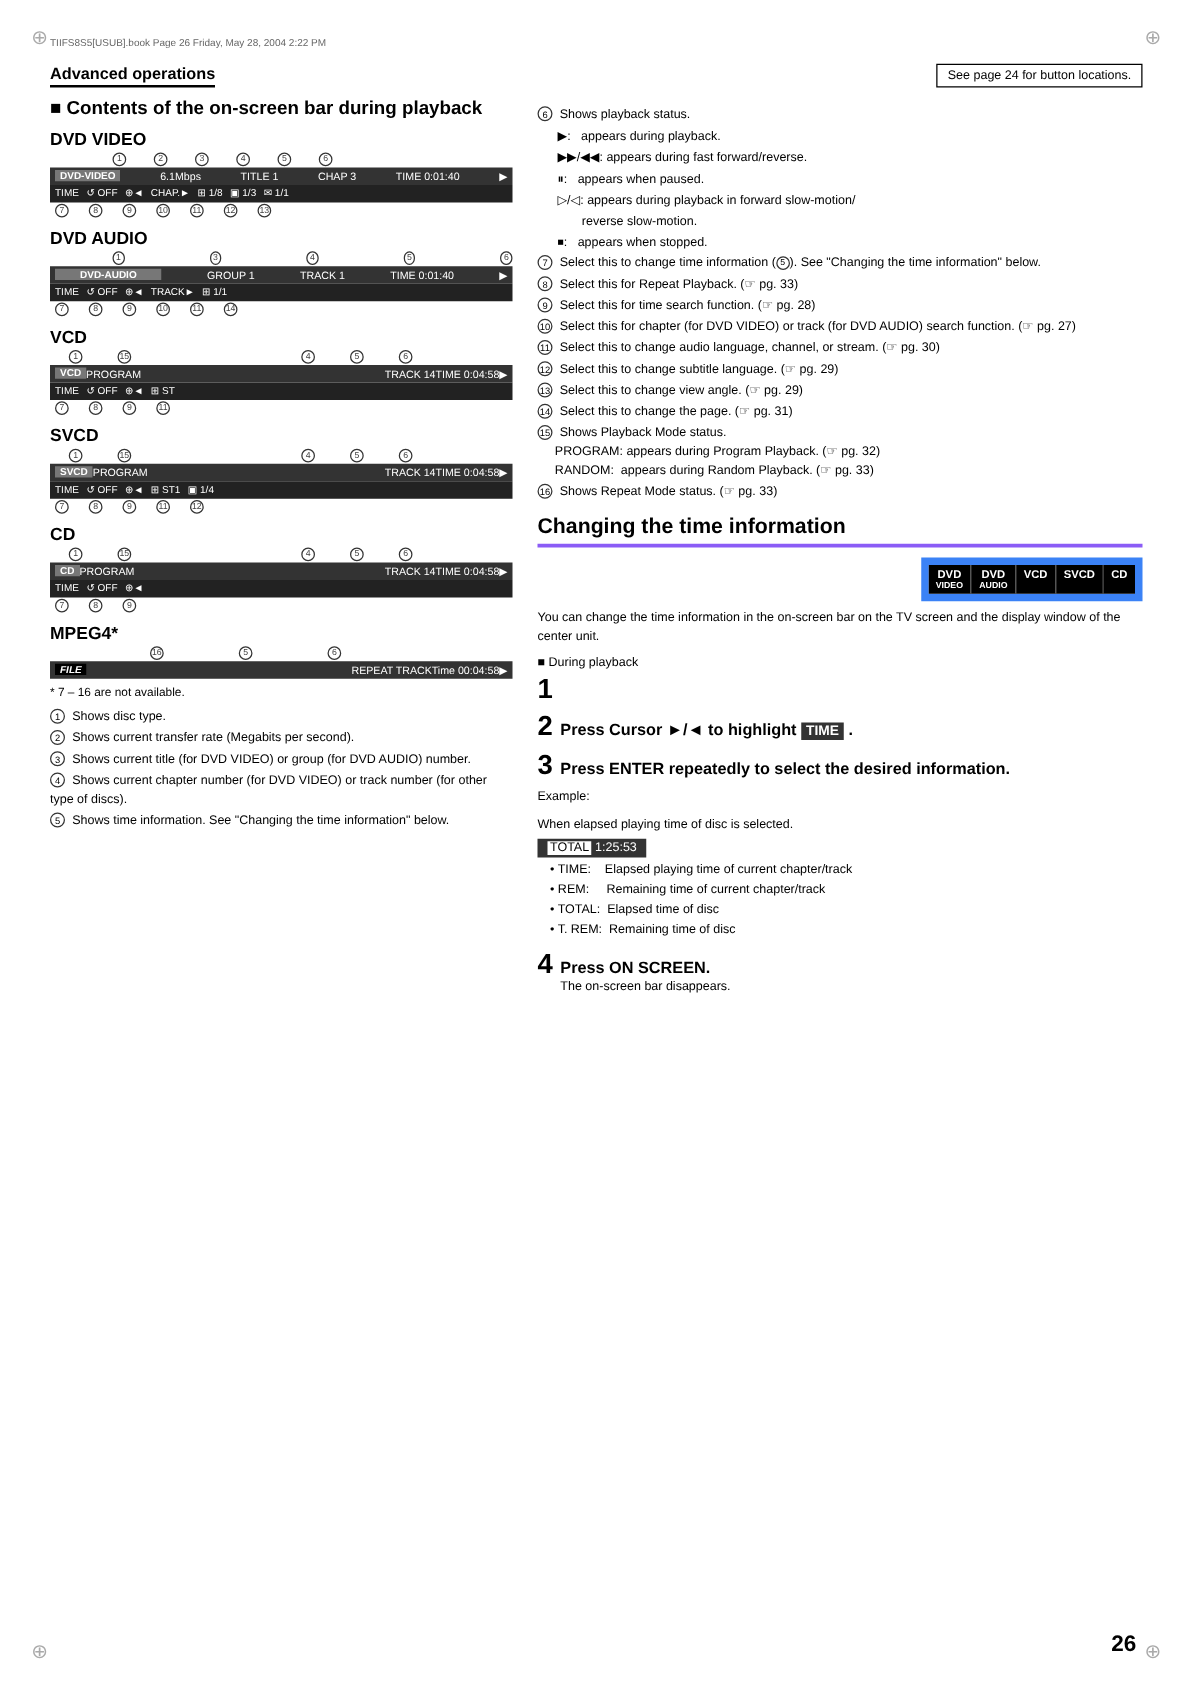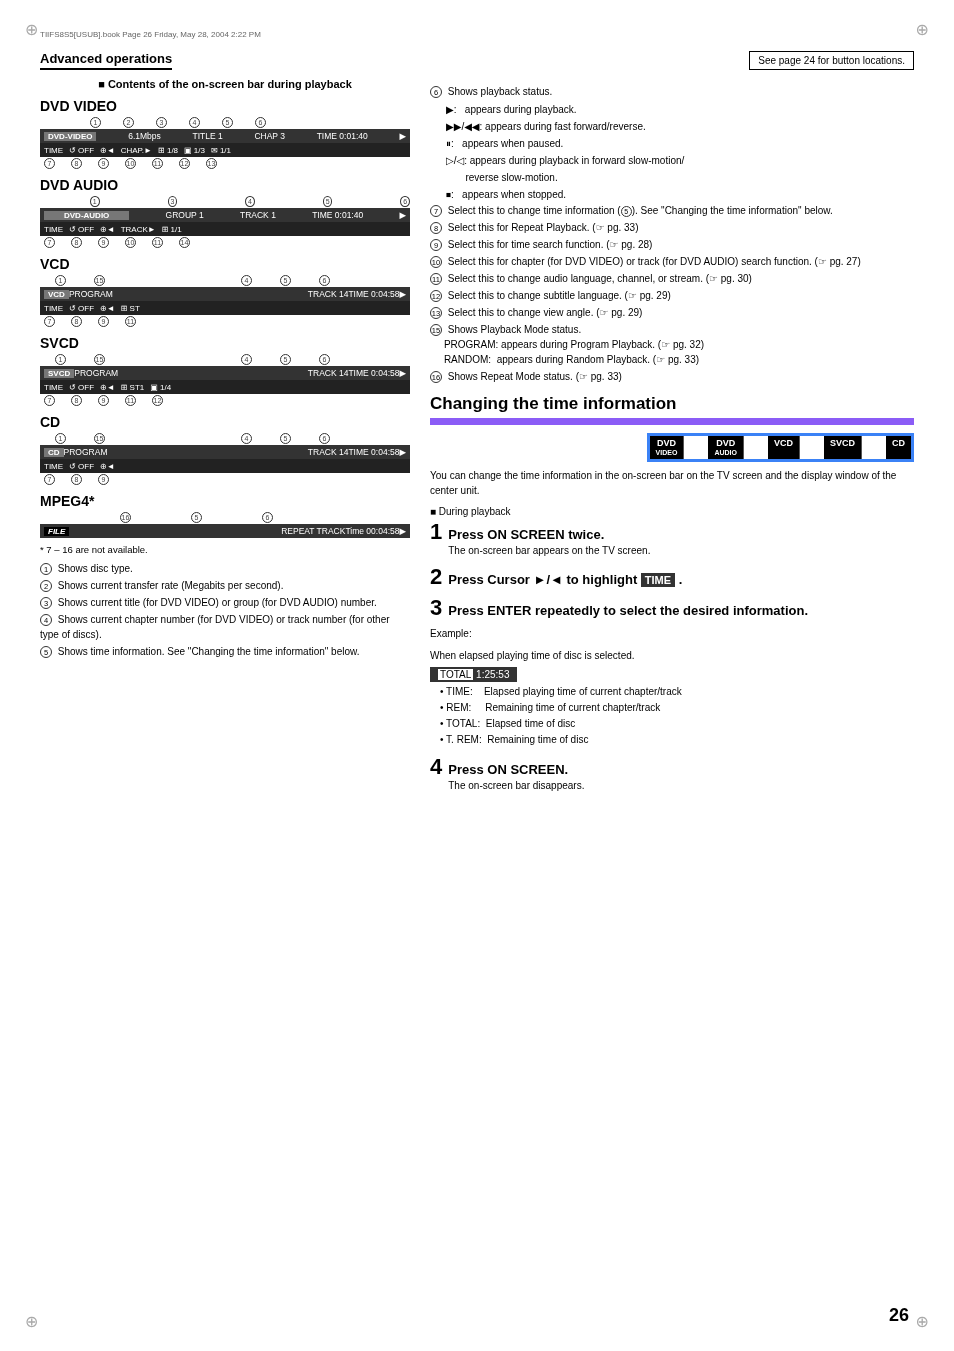--- a/index.html
+++ b/index.html
@@ -50,47 +50,46 @@
       flex: 1;
     }
     
     .sub-section-label {
       font-size: 14px;
       font-weight: bold;
       margin-top: 8px;
       margin-bottom: 3px;
     }
     .contents-heading {
-      font-size: 11px;
+      font-size: 15px;
       font-weight: bold;
       margin-bottom: 6px;
-      text-align: center;
     }
     .contents-heading::before {
       content: "■ ";
     }
     .bar-row {
       display: flex;
-      align-items: center;
+      align-items: flex-start;
       padding: 1px 3px;
       background: #222;
       color: #fff;
       font-size: 8.5px;
       min-height: 14px;
     }
     
     .footnote-section {
       margin-top: 6px;
       font-size: 9.5px;
     }
     
     .section-heading-large {
       font-size: 17px;
       font-weight: bold;
-      border-bottom: 7px solid #8b5cf6;
+      border-bottom: 3px solid #8b5cf6;
       padding-bottom: 4px;
       margin-bottom: 8px;
       margin-top: 10px;
     }
     .disc-badge {
       background: #000;
       color: #fff;
       padding: 2px 6px;
       font-size: 9px;
       font-weight: bold;
@@ -438,47 +437,44 @@
           <div><span style="font-size:10px;">▷/◁</span>: appears during playback in forward slow-motion/<br>&nbsp;&nbsp;&nbsp;&nbsp;&nbsp;&nbsp;&nbsp;reverse slow-motion.</div>
           <div><span style="font-size:10px;">⏹</span>:&nbsp;&nbsp; appears when stopped.</div>
         </div>
         <div class="rlist"><span class="rlist-num">7</span> Select this to change time information (<span class="cn">5</span>). See "Changing the time information" below.</div>
         <div class="rlist"><span class="rlist-num">8</span> Select this for Repeat Playback. (☞ pg. 33)</div>
         <div class="rlist"><span class="rlist-num">9</span> Select this for time search function. (☞ pg. 28)</div>
         <div class="rlist"><span class="rlist-num">10</span> Select this for chapter (for DVD VIDEO) or track (for DVD AUDIO) search function. (☞ pg. 27)</div>
         <div class="rlist"><span class="rlist-num">11</span> Select this to change audio language, channel, or stream. (☞ pg. 30)</div>
         <div class="rlist"><span class="rlist-num">12</span> Select this to change subtitle language. (☞ pg. 29)</div>
         <div class="rlist"><span class="rlist-num">13</span> Select this to change view angle. (☞ pg. 29)</div>
+        <div class="rlist"><span class="rlist-num">14</span> Select this to change the page. (☞ pg. 31)</div>
         <div class="rlist"><span class="rlist-num">15</span> Shows Playback Mode status.<br>&nbsp;&nbsp;&nbsp;&nbsp;&nbsp;PROGRAM: appears during Program Playback. (☞ pg. 32)<br>&nbsp;&nbsp;&nbsp;&nbsp;&nbsp;RANDOM:&nbsp; appears during Random Playback. (☞ pg. 33)</div>
         <div class="rlist"><span class="rlist-num">16</span> Shows Repeat Mode status. (☞ pg. 33)</div>
       </div>
 
       <div class="section-heading-large">Changing the time information</div>
 
       <div style="display:flex; justify-content:flex-end; margin-bottom:6px;">
-        <div style="display:flex; border:3px solid #3b82f6;gap:24px;">
+        <div style="display:flex; border:6px solid #3b82f6;">
           <div class="disc-badge">DVD<span class="sub">VIDEO</span></div>
           <div class="disc-badge">DVD<span class="sub">AUDIO</span></div>
           <div class="disc-badge">VCD<span class="sub">&nbsp;</span></div>
           <div class="disc-badge">SVCD<span class="sub">&nbsp;</span></div>
           <div class="disc-badge" style="border-right:none;">CD<span class="sub">&nbsp;</span></div>
         </div>
       </div>
 
       <div class="intro-text">You can change the time information in the on-screen bar on the TV screen and the display window of the center unit.</div>
 
       <div class="during-playback">During playback</div>
 
       <div class="step-block">
         <div style="display:flex; align-items:baseline;">
           <span class="step-num">1</span>
-          <div class="step-content">
-            <div class="step-title">Press ON SCREEN twice.</div>
-            <div class="step-desc">The on-screen bar appears on the TV screen.</div>
-          </div>
         </div>
       </div>
 
       <div class="step-block">
         <div style="display:flex; align-items:baseline;">
           <span class="step-num">2</span>
           <div class="step-content">
             <div class="step-title">Press Cursor ►/◄ to highlight <span style="background:#333; color:#fff; padding:1px 4px; font-size:11px;">TIME</span> .</div>
           </div>
         </div>

